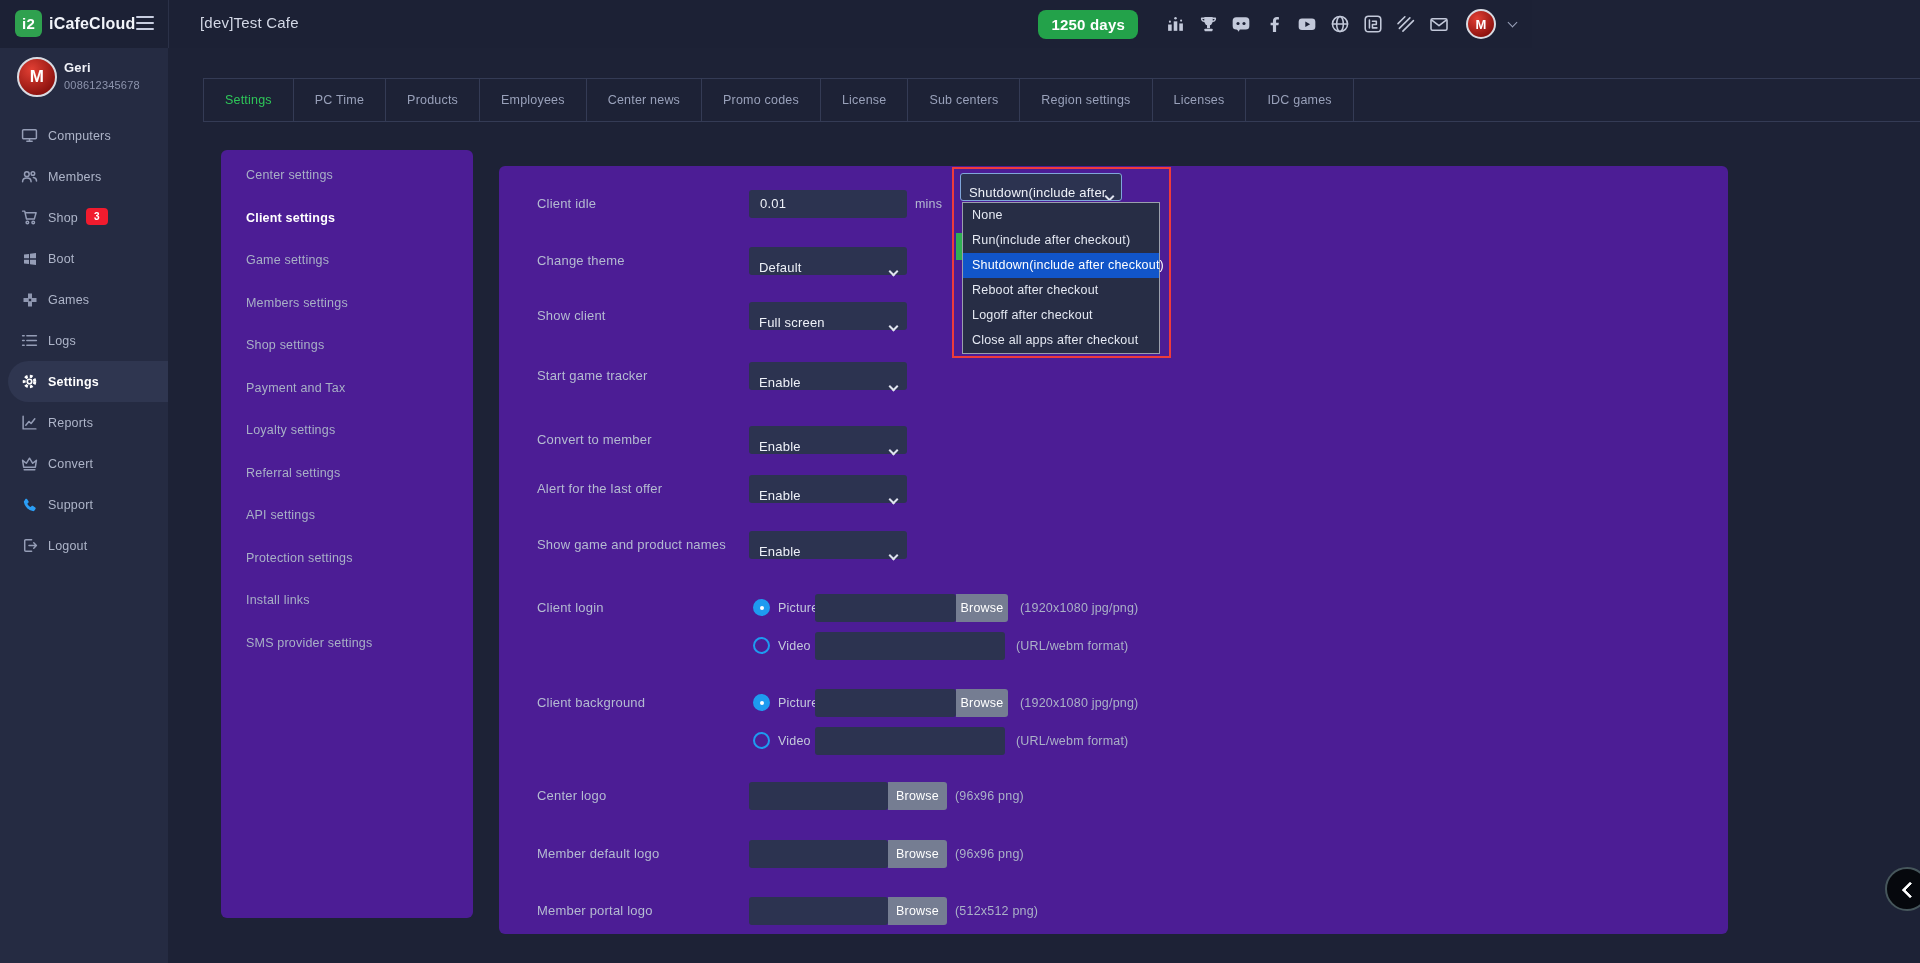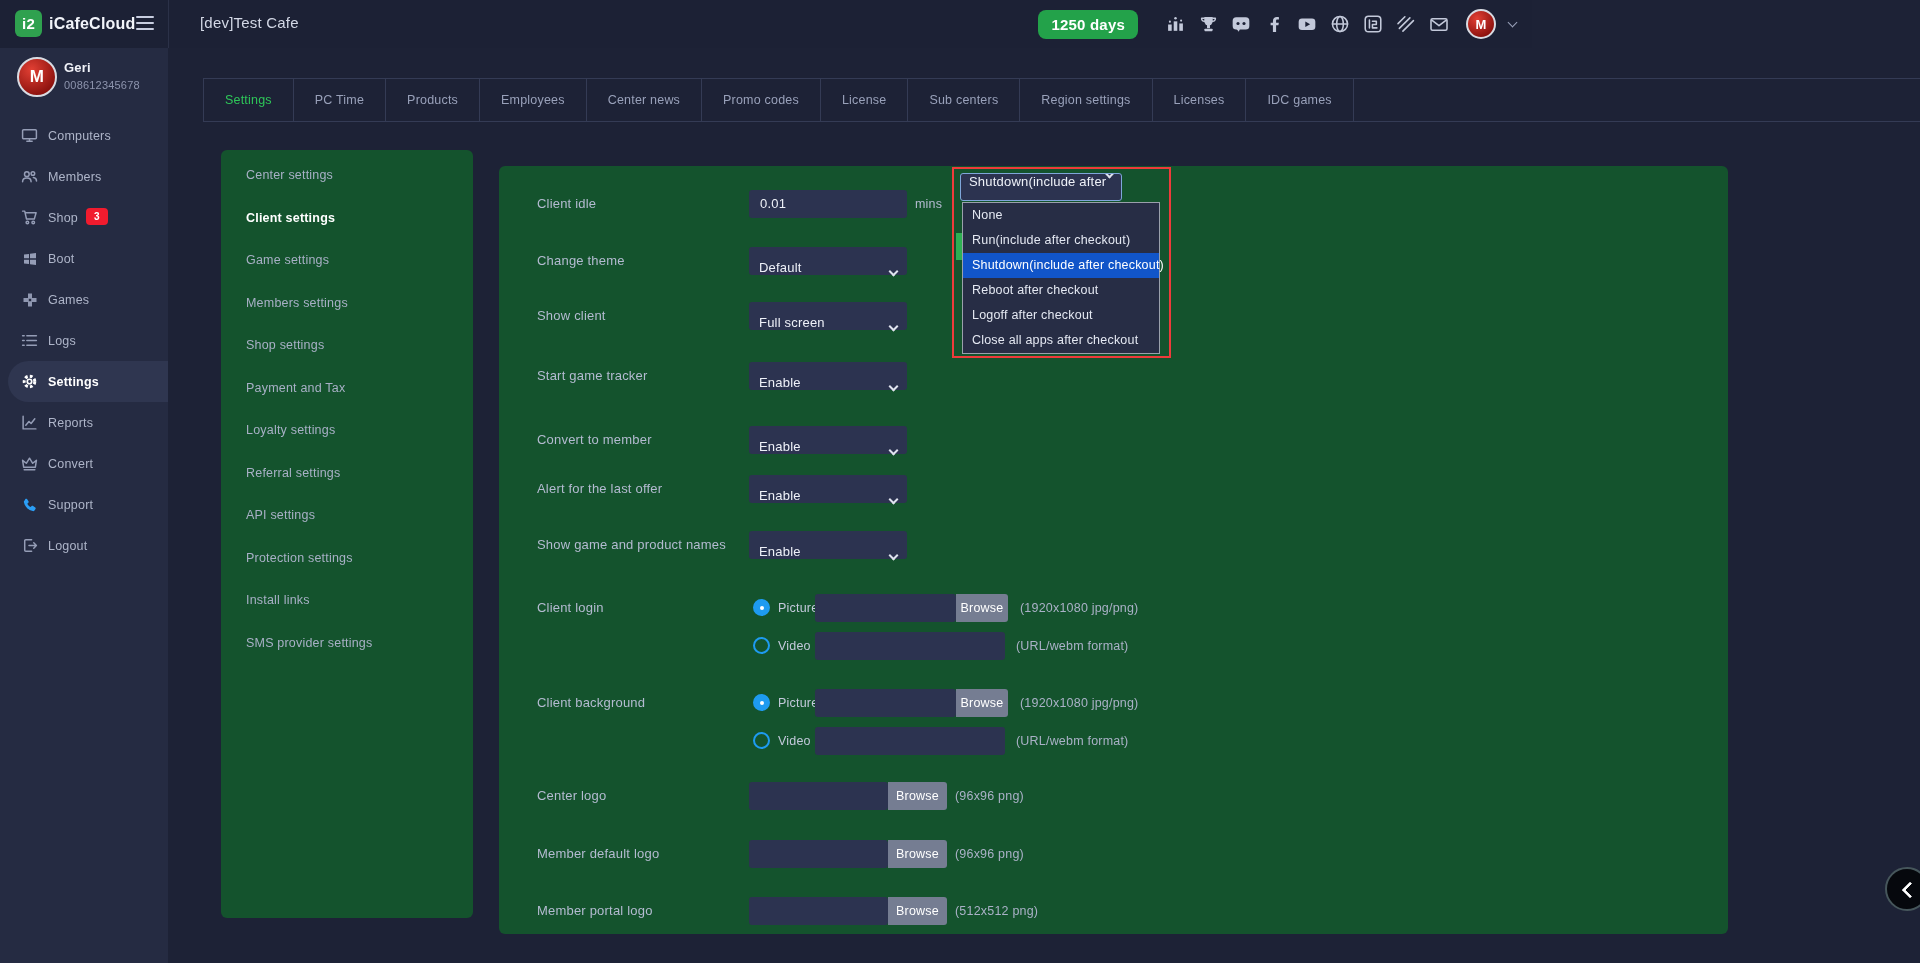--- a/index.html
+++ b/index.html
@@ -36,21 +36,21 @@
   .side-item.active .sicon { left:13px; }
   .side-item.active .slabel { left:40px; color:#ffffff; font-weight:bold; }
   .shop-badge { position:absolute; left:86px; top:11px; background:#f11b2e; color:#fff; font-size:10px; font-weight:bold; padding:3px 8px; border-radius:4px; }
 
   
   .main { position:absolute; left:168px; top:48px; width:1752px; height:915px; background:#1d2236; }
   .tabstrip { position:absolute; left:35px; right:0; top:30px; height:44px; border-top:1px solid #343b55; border-bottom:1px solid #343b55; display:flex; }
   .tab { padding:0 21px; display:flex; align-items:center; font-size:12.5px; color:#99a1ba; border-right:1px solid #343b55; cursor:pointer; white-space:nowrap; }
   .tab.active { color:#2ec659; }
 
-  .panel { position:absolute; top:102px; height:768px; background:#14532d; border-radius:6px; }
+  .panel { position:absolute; top:102px; height:768px; background:#4c1d95; border-radius:6px; }
   .subnav { left:53px; width:252px; padding-top:4px; }
   .subnav-item { height:42.5px; line-height:42.5px; padding-left:25px; color:#a8b0c6; font-size:12.5px; cursor:pointer; white-space:nowrap; }
   .subnav-item.active { color:#ffffff; font-weight:bold; }
 
   .form-panel { left:331px; width:1229px;margin-top:16px; }
   .frow { position:absolute; left:0; width:100%; height:28px; }
   .lbl { position:absolute; left:38px; top:0; line-height:28px; font-size:13px; color:#b4bbd1; white-space:nowrap; }
   .ctl { position:absolute; left:250px; top:0; width:158px; height:28px; background:#2c3350; border-radius:3px; color:#eef1f8; font-size:13px; }
   .tinput { line-height:28px; padding:0 11px; cursor:text; }
   .select { display:flex; align-items:flex-end; justify-content:space-between; padding:0 10px; cursor:pointer; }
@@ -61,21 +61,21 @@
   .mline { position:absolute; left:0; width:100%; height:28px; }
   .radio { position:absolute; left:254px; top:5px; width:17px; height:17px; border-radius:50%; border:2px solid #1e9bf0; cursor:pointer; }
   .radio.checked { background:#1e9bf0; }
   .radio.checked::after { content:""; position:absolute; left:4.5px; top:4.5px; width:4px; height:4px; background:#fff; border-radius:50%; }
   .radio-lbl { position:absolute; left:279px; line-height:28px; font-size:12.5px; color:#c3c9db; cursor:pointer; }
   .finput { position:absolute; top:0; height:28px; background:#2c3350; border-radius:3px; cursor:text; }
   .browse { position:absolute; top:0; height:28px; background:#757d92; border-radius:0 3px 3px 0; color:#fff; font-size:12.5px; display:flex; align-items:center; justify-content:center; cursor:pointer;text-align:right; }
 
   
   .green-block { position:absolute; left:788px; top:185px; width:14px; height:27px; background:#2fb053; z-index:2; }
-  .idle-select { position:absolute; left:792px; top:125px; width:162px; height:28px; background:#2c3350; border:1px solid #7fa6da; border-radius:3px; color:#eef1f8; font-size:13px; display:flex; align-items:flex-start; justify-content:space-between; padding:0 8px; cursor:pointer; z-index:3; overflow:hidden; white-space:nowrap; }
+  .idle-select { position:absolute; left:792px; top:125px; width:162px; height:28px; background:#2c3350; border:1px solid #7fa6da; border-radius:3px; color:#eef1f8; font-size:13px; display:flex; align-items:flex-end; justify-content:space-between; padding:0 8px; cursor:pointer; z-index:3; overflow:hidden; white-space:nowrap; }
   .popup { position:absolute; left:794px; top:154px; width:198px; background:#272d45; border:1px solid #9aa0ac; z-index:4; }
   .option { height:25px; line-height:25px; padding:0 5px 0 9px; font-size:12.5px; color:#e4e8f2; white-space:nowrap; cursor:pointer; }
   .option.selected { background:#1155c9; color:#fff; }
   .idle-red-rect { position:absolute; left:784px; top:119px; width:219px; height:191px; border:2px solid #ee3b3b; z-index:5; pointer-events:none; }
 
   .chat-fab { position:absolute; left:1717px; top:819px; width:44px; height:44px; border-radius:50%; background:#06080d; border:2px solid #46565b; z-index:10; cursor:pointer; }
   .chat-fab::after { content:""; position:absolute; left:17px; top:15px; width:9px; height:9px; border-left:3px solid #fff; border-bottom:3px solid #fff; transform:rotate(45deg); border-radius:1px; }
 
   svg .st { stroke:#959db6; stroke-width:1.4; fill:none; stroke-linecap:round; stroke-linejoin:round; }
   svg .fl { fill:#959db6; }

